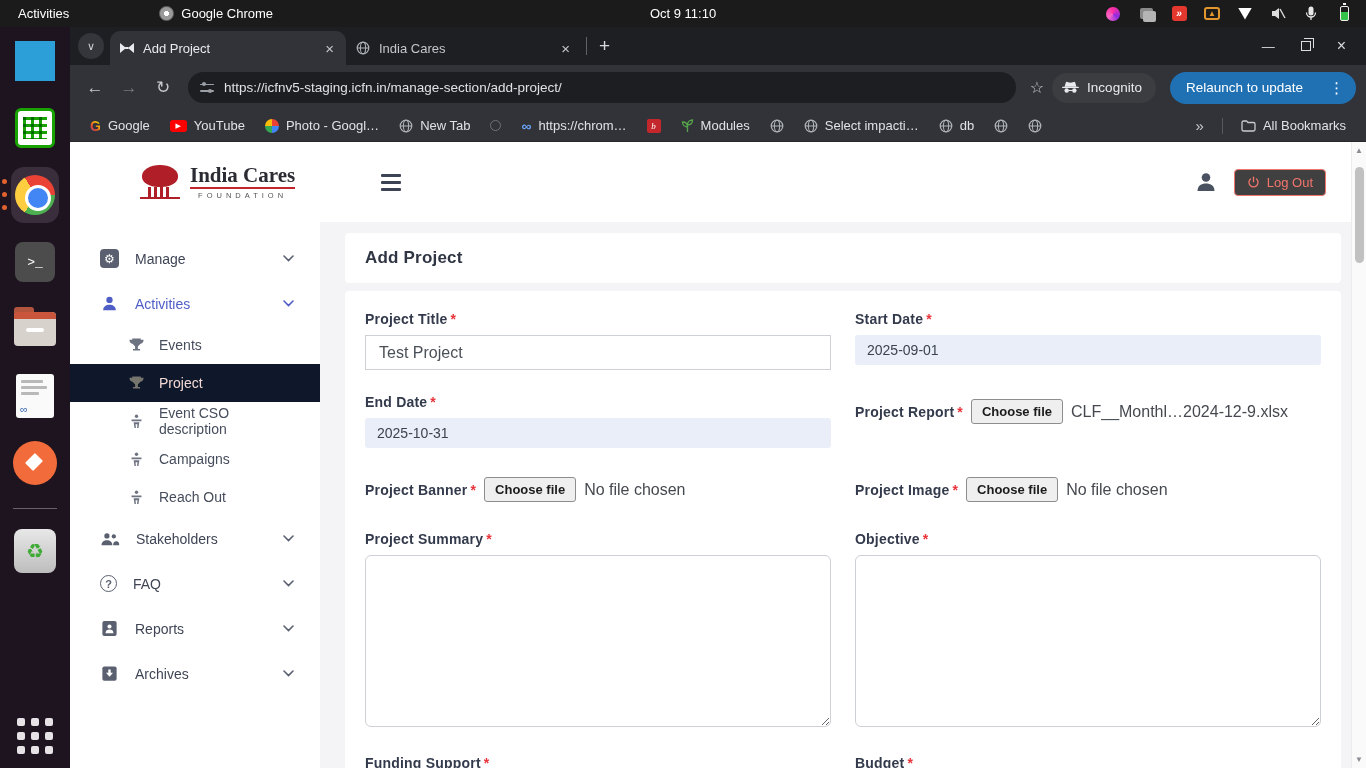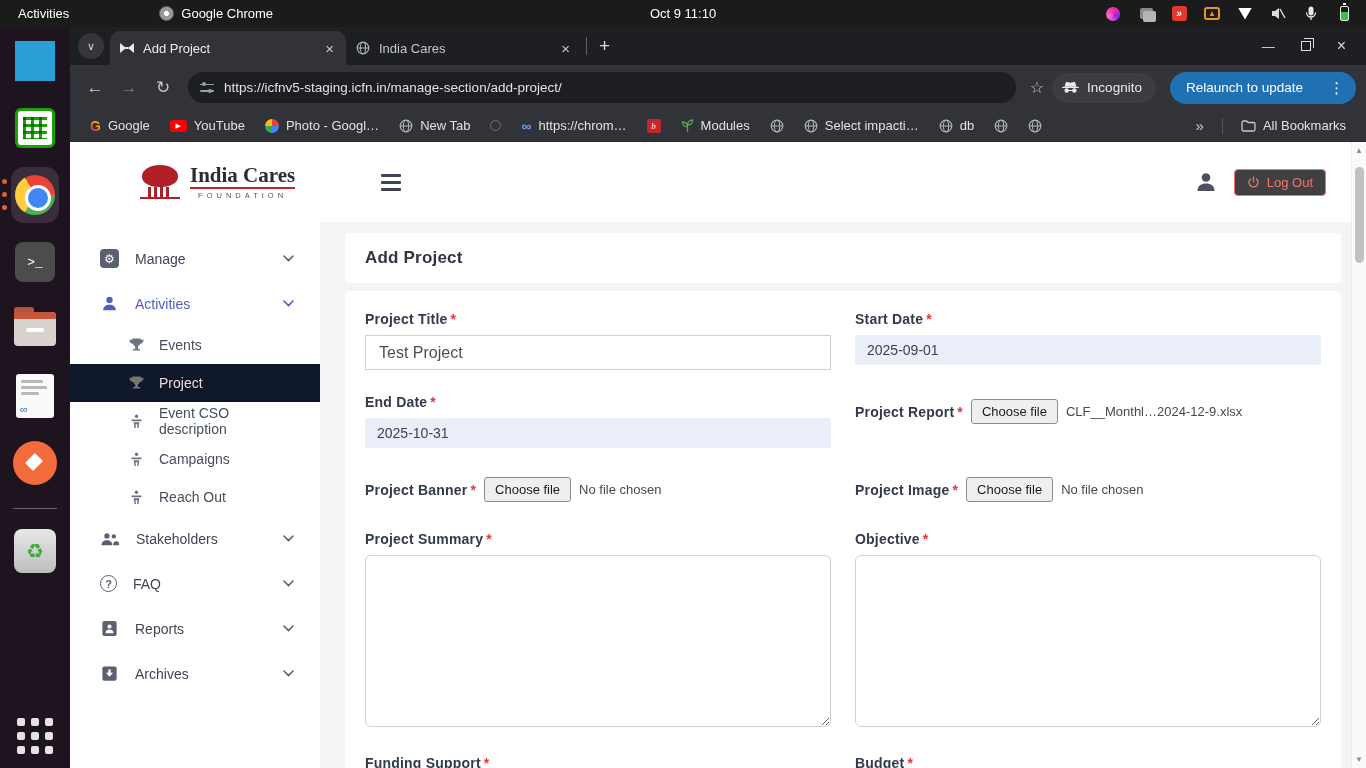--- a/index.html
+++ b/index.html
@@ -122,22 +122,22 @@
   .title-card h1 { font-size:17px; color:#2f3542; letter-spacing:0.2px; }
   .form-card { background:#fff; border-radius:4px; margin-top:8px; padding:20px; height:600px; }
   .fgrid { display:grid; grid-template-columns:1fr 1fr; column-gap:24px; }
   .field { margin-bottom:24px; }
   .flabel { font-size:14px; font-weight:bold; color:#333a4c; letter-spacing:0.2px; margin-bottom:8px; }
   .req { color:#e8343a; margin-left:3px; }
   .tinput { width:100%; height:35px; border:1px solid #cdd0d5; border-radius:0; padding:0 13px; font-size:16px; color:#4a5058; font-family:"Liberation Sans",sans-serif; background:#fff; }
   .dinput { width:100%; height:30px; border:none; border-radius:3px; padding:0 12px; font-size:14px; color:#3c4250; background:#e9eef8; font-family:"Liberation Sans",sans-serif; }
   .filerow { display:flex; align-items:center; gap:8px; margin-bottom:24px; min-height:35px; }
   .filerow .flabel { margin-bottom:0; }
-  .file-btn { border:1px solid #8d8d8d; background:#efefef; border-radius:3px; padding:4px 10px; font-size:13px; color:#1b1b1b; white-space:nowrap; }
-  .file-name { font-size:13px; color:#45494f; white-space:nowrap; overflow:hidden; }
+  .file-btn { border:1px solid #8d8d8d; background:#efefef; border-radius:3px; padding:4px 10px; font-size:13px; color:#1b1b1b; white-space:nowrap;font-weight:bold; }
+  .file-name { font-size:16px; color:#45494f; white-space:nowrap; overflow:hidden; }
   .tarea { width:100%; height:172px; border:1px solid #cdd0d5; border-radius:6px; resize:vertical; font-family:"Liberation Sans",sans-serif; font-size:14px; padding:10px 13px; color:#4a5058; }
 
   
   .pg-scroll { position:absolute; right:0; top:0; width:15px; height:626px; background:#fafafa; border-left:1px solid #ececec; display:flex; flex-direction:column; align-items:center; }
   .pg-scroll .arr { color:#8a8d92; font-size:8px; padding:4px 0; }
   .pg-scroll .thumb { width:9px; height:96px; background:#c1c1c1; border-radius:5px; margin-top:8px; }
   .pg-scroll .arr.bottom { margin-top:auto; }
 </style>
 </head>
 <body>

